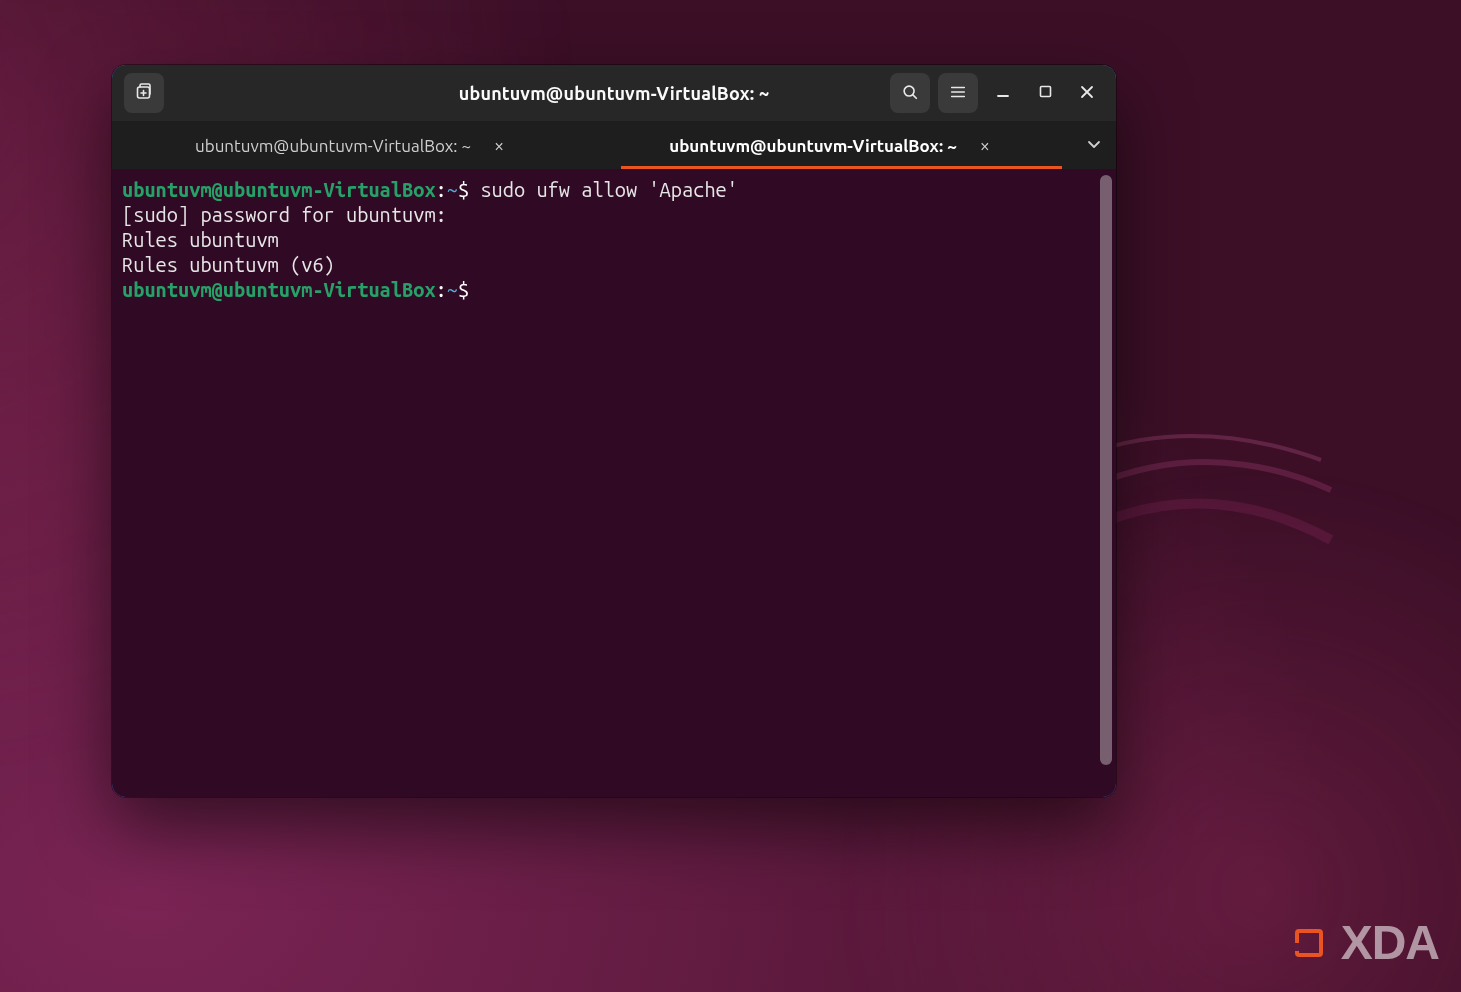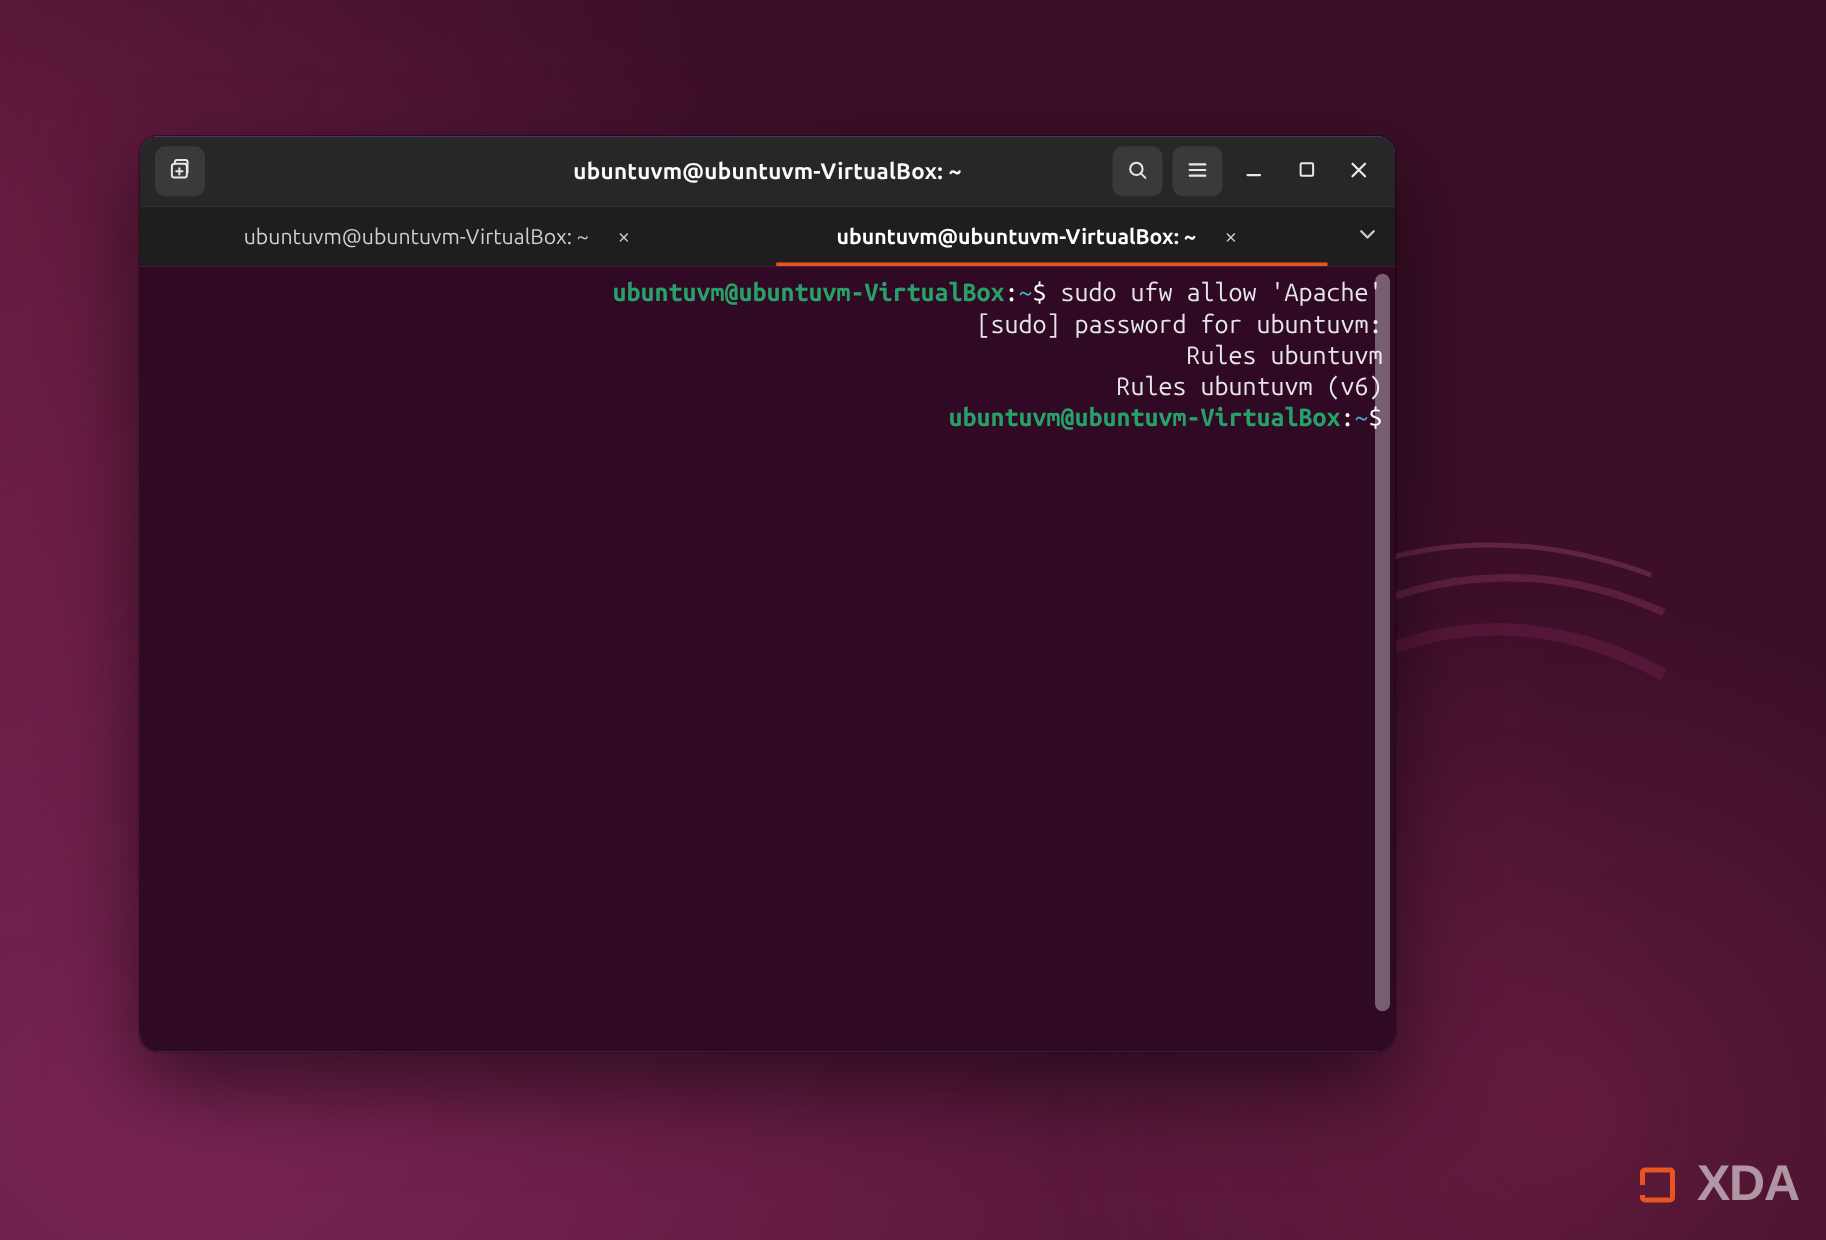--- a/index.html
+++ b/index.html
@@ -35,25 +35,25 @@
     position:absolute; right:120px; top:430px; width:380px; height:180px;
     opacity:.55;
   }
   .streak svg { width:100%; height:100%; }
 
   
   .window {
     position: absolute;
     left: 112px; top: 65px;
     width: 1004px; height: 732px;
-    background: #8b5cf6;
+    background: #3b82f6;
     border-radius: 14px;
     box-shadow: 0 30px 70px rgba(0,0,0,.55), 0 0 0 1px rgba(0,0,0,.4);
     overflow: hidden;
-    display: flex; flex-direction: column; margin-top: 44px;
+    display: flex; flex-direction: column;
   }
 
   .titlebar {
     height: 56px;
     background: #272727;
     display: flex; align-items: center;
     padding: 0 12px;
     gap: 8px;
     color: #e8e8e8;
     position: relative;
@@ -107,37 +107,36 @@
   }
 
   .term {
     flex: 1; position: relative;
     background: #300a24;
     padding: 8px 10px;
     font-family: "Ubuntu Mono", "DejaVu Sans Mono", Menlo, Consolas, monospace;
     font-size: 20px; line-height: 25px;
     color: #e6e6e6;
     overflow: hidden;
-    text-align: right;
   }
   .scrollbar {
     position:absolute; right:4px; top:6px; width:12px; height:590px;
     background: rgba(255,255,255,.35); border-radius:6px;
   }
   .pu { color: #26a269; font-weight: 700; } 
   .pc { color: #ffffff; }                    
   .pp { color: #4fb4d8; }                    
   .cmd { color: #e6e6e6; }
 
   
   .watermark {
     position: absolute; right: 22px; bottom: 22px;
     display: flex; align-items: center; gap: 18px;
     color: rgba(255,255,255,.55);
-    font-weight: 700; font-size: 40px; letter-spacing: -1px;
+    font-weight: 700; font-size: 48px; letter-spacing: -1px;
     font-family: Arial, sans-serif;
   }
   .watermark .sq {
     width: 28px; height: 28px; border: 4px solid #e95420; border-radius: 4px;
     position: relative;
   }
   .watermark .sq::before {
     content:""; position:absolute; left:-4px; top:10px; width:4px; height:8px; background:#5e1a3e;
   }
 </style>

